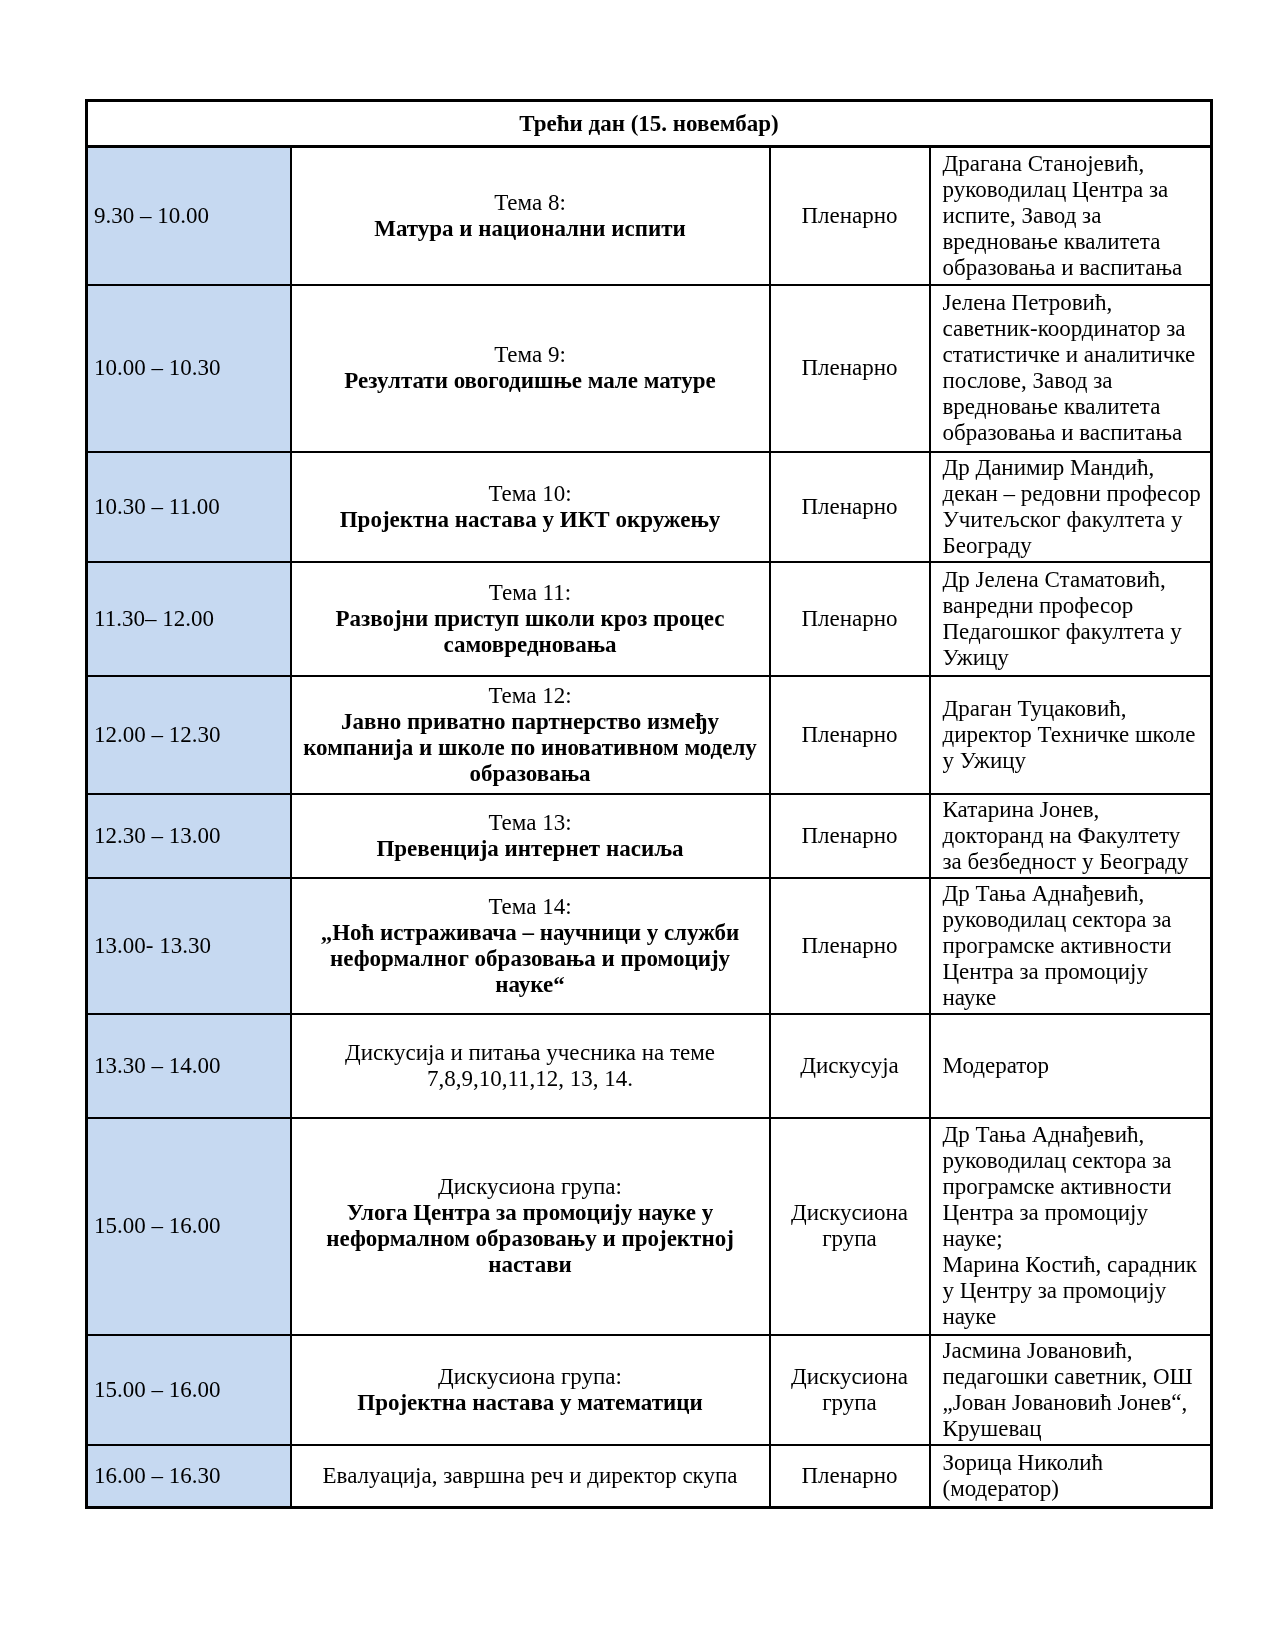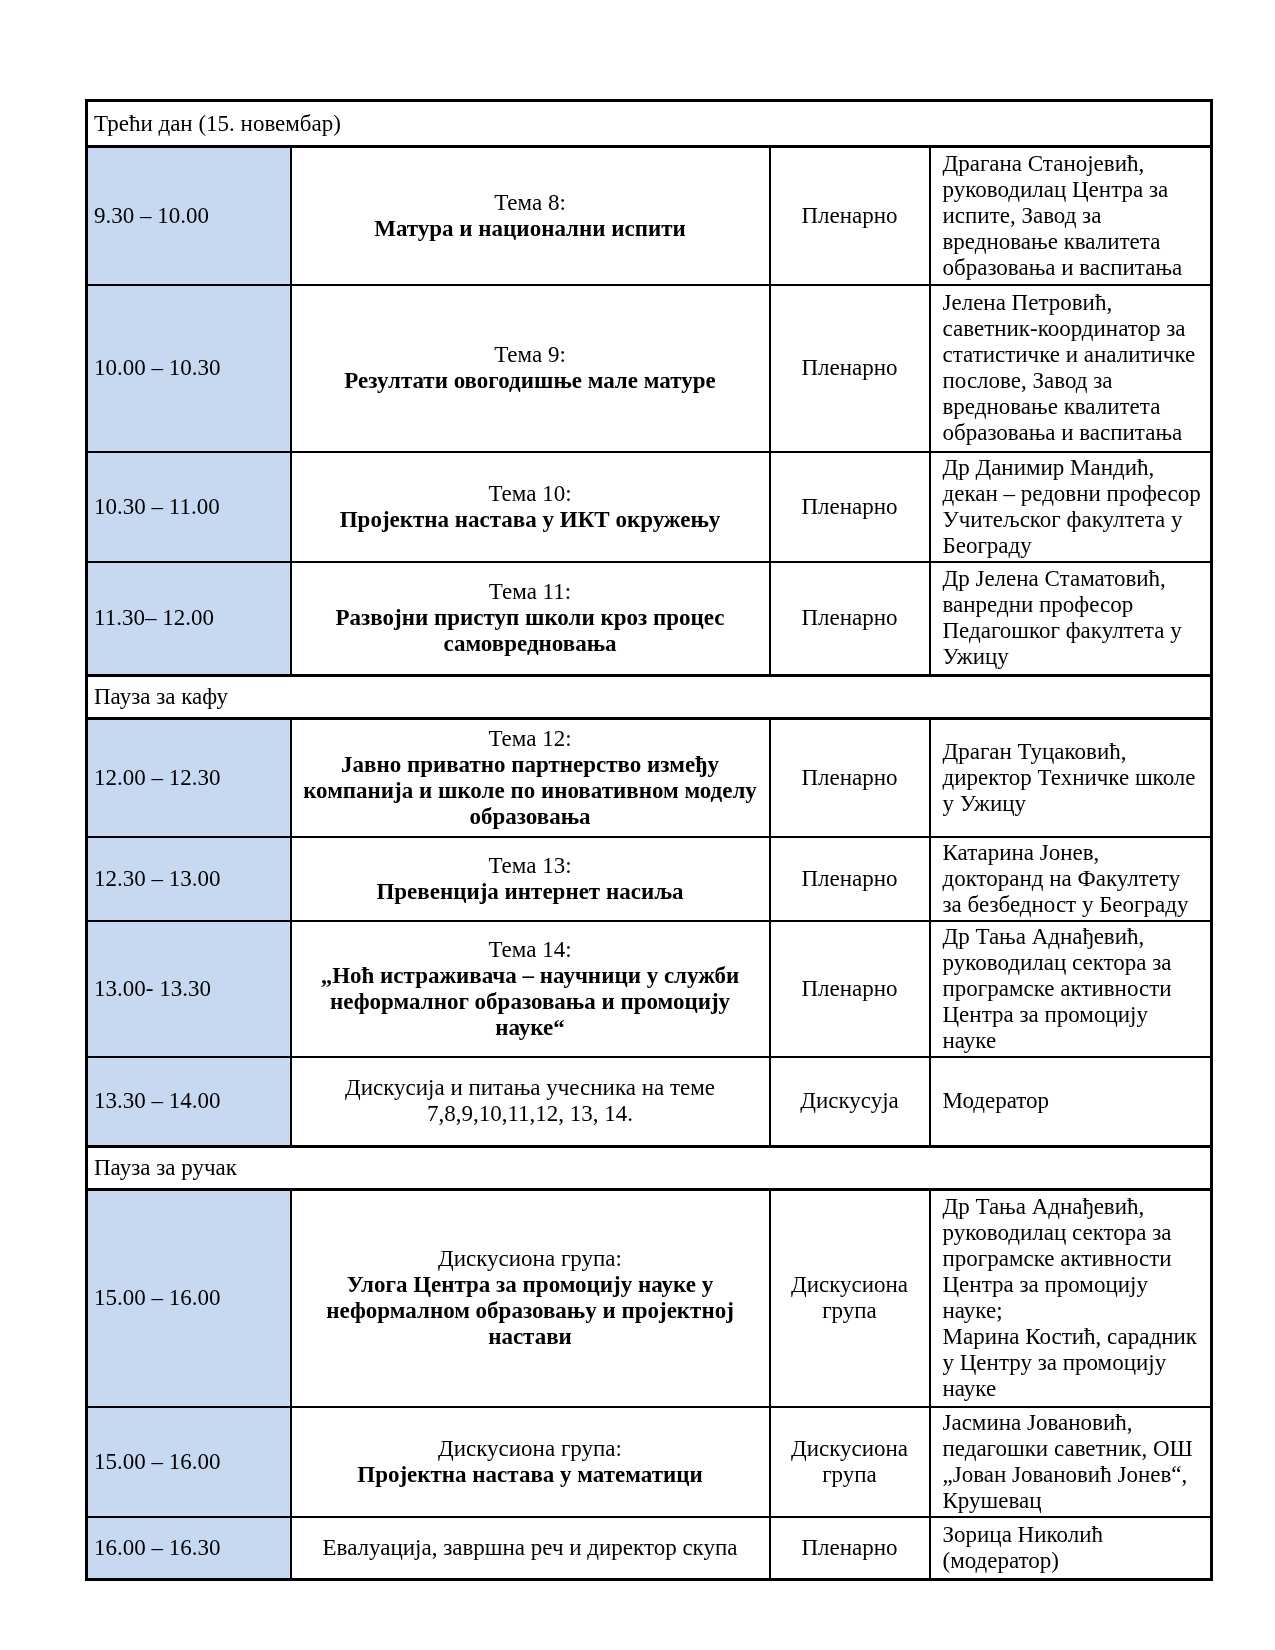--- a/index.html
+++ b/index.html
@@ -30,22 +30,22 @@
   td {
     border: 2px solid #000;
     box-sizing: border-box;
     font-size: 23px;
     line-height: 26px;
     padding: 3px 6px;
     vertical-align: middle;
     overflow: hidden;
   }
   td.banner {
-    font-weight: normal;
-    text-align: left;
+    font-weight: bold;
+    text-align: center;
     border-top-width: 3px;
     border-bottom-width: 3px;
   }
   td.time {
     background: var(--time-bg, #c6d9f1);
     text-align: left;
   }
   td.topic {
     text-align: center;
     border-radius: 6px;
@@ -109,23 +109,20 @@
         </tr>
         <tr style="height: 114px;">
           <td class="time">11.30– 12.00</td>
           <td class="topic">
             <div class="topic-lead">Тема 11:</div>
             <div class="topic-title">Развојни приступ школи кроз процес самовредновања</div>
           </td>
           <td class="format">Пленарно</td>
           <td class="presenter">Др Јелена Стаматовић, ванредни професор Педагошког факултета у Ужицу</td>
         </tr>
-        <tr style="height: 43px;">
-          <td colspan="4" class="banner">Пауза за кафу</td>
-        </tr>
         <tr style="height: 118px;">
           <td class="time">12.00 – 12.30</td>
           <td class="topic">
             <div class="topic-lead">Тема 12:</div>
             <div class="topic-title">Јавно приватно партнерство између компанија и школе по иновативном моделу образовања</div>
           </td>
           <td class="format">Пленарно</td>
           <td class="presenter">Драган Туцаковић, директор Техничке школе у Ужицу</td>
         </tr>
         <tr style="height: 83px;">
@@ -139,30 +136,27 @@
         </tr>
         <tr style="height: 130px;">
           <td class="time">13.00- 13.30</td>
           <td class="topic">
             <div class="topic-lead">Тема 14:</div>
             <div class="topic-title">„Ноћ истраживача – научници у служби неформалног образовања и промоцију науке“</div>
           </td>
           <td class="format">Пленарно</td>
           <td class="presenter">Др Тања Аднађевић, руководилац сектора за програмске активности Центра за промоцију науке</td>
         </tr>
-        <tr style="height: 90px;">
+        <tr style="height: 104px;">
           <td class="time">13.30 – 14.00</td>
           <td class="topic">
             <div class="topic-text">Дискусија и питања учесника на теме 7,8,9,10,11,12, 13, 14.</div>
           </td>
           <td class="format">Дискусуја</td>
           <td class="presenter">Модератор</td>
-        </tr>
-        <tr style="height: 43px;">
-          <td colspan="4" class="banner">Пауза за ручак</td>
         </tr>
         <tr style="height: 217px;">
           <td class="time">15.00 – 16.00</td>
           <td class="topic">
             <div class="topic-lead">Дискусиона група:</div>
             <div class="topic-title">Улога Центра за промоцију науке у неформалном образовању и пројектној настави</div>
           </td>
           <td class="format">Дискусиона група</td>
           <td class="presenter">Др Тања Аднађевић, руководилац сектора за програмске активности Центра за промоцију науке;
 Марина Костић, сарадник у Центру за промоцију науке</td>

